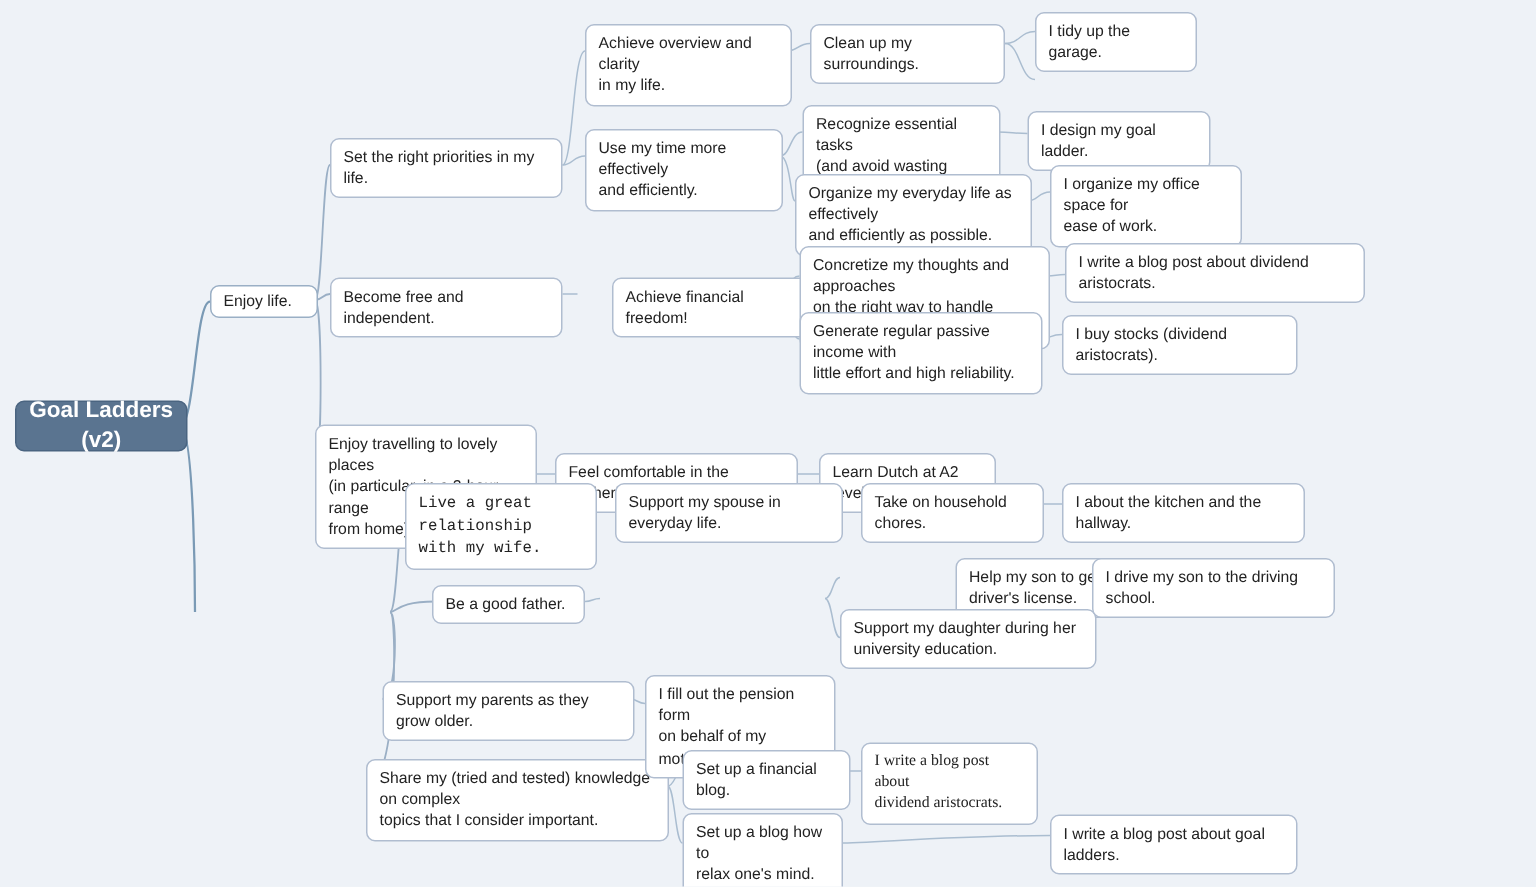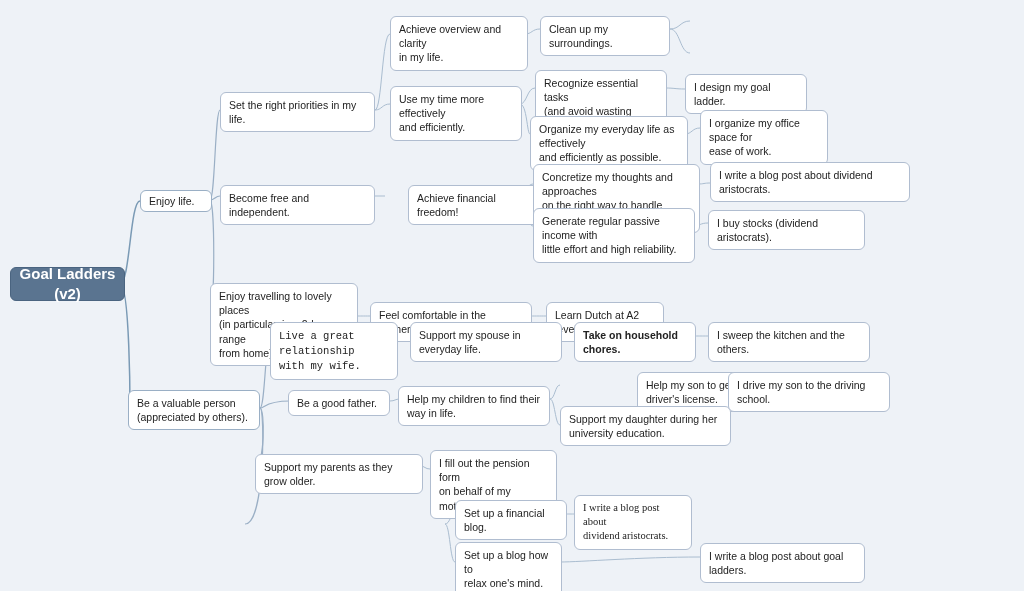--- a/index.html
+++ b/index.html
@@ -139,24 +139,20 @@
     <path d="M560,562 C580,562 640,557 700,557" stroke="#aabdd0" stroke-width="1" fill="none"></path>
   </svg>
 
   <div class="node root" style="left:10px; top:267px; width:115px; height:34px; display:flex; align-items:center; justify-content:center; text-align:center;">
     <span>Goal Ladders (v2)</span>
   </div>
 
   <div class="node level1" style="left:140px; top:190px; width:72px; height:22px; display:flex; align-items:center;">
     <span>Enjoy life.</span>
   </div>
-  <div class="node level1" style="left:128px; top:390px; width:132px; min-height:36px;">
-    <span style="white-space:pre-line;">Be a valuable person
-(appreciated by others).</span>
-  </div>
 
   <div class="node level2" style="left:220px; top:92px; width:155px; min-height:30px;">
     <span>Set the right priorities in my life.</span>
   </div>
   <div class="node level2" style="left:220px; top:185px; width:155px; min-height:22px; display:flex; align-items:center;">
     <span>Become free and independent.</span>
   </div>
   <div class="node level2" style="left:210px; top:283px; width:148px; min-height:50px;">
     <span style="white-space:pre-line;">Enjoy travelling to lovely places
 (in particular, in a 2-hour range
@@ -178,20 +174,23 @@
 
   <div class="node level4" style="left:535px; top:70px; width:132px; min-height:32px;">
     <span style="white-space:pre-line;">Recognize essential tasks
 (and avoid wasting time).</span>
   </div>
   <div class="node level4" style="left:530px; top:116px; width:158px; min-height:32px;">
     <span style="white-space:pre-line;">Organize my everyday life as effectively
 and efficiently as possible.</span>
   </div>
 
+  <div class="node level4" style="left:690px; top:8px; width:108px; min-height:22px; display:flex; align-items:center;">
+    <span>I tidy up the garage.</span>
+  </div>
   <div class="node level4" style="left:685px; top:74px; width:122px; min-height:22px; display:flex; align-items:center;">
     <span>I design my goal ladder.</span>
   </div>
   <div class="node level4" style="left:700px; top:110px; width:128px; min-height:32px;">
     <span style="white-space:pre-line;">I organize my office space for
 ease of work.</span>
   </div>
 
   <div class="node level3" style="left:385px; top:185px; width:137px; min-height:22px; display:flex; align-items:center;margin-left:23px;">
     <span>Achieve financial freedom!</span>
@@ -224,36 +223,37 @@
   <div class="node level2" style="left:270px; top:322px; width:128px; min-height:34px;">
     <span style="white-space:pre-line;font-family:Liberation Mono, monospace;">Live a great relationship
 with my wife.</span>
   </div>
   <div class="node level2" style="left:288px; top:390px; width:102px; min-height:22px; display:flex; align-items:center;">
     <span>Be a good father.</span>
   </div>
   <div class="node level2" style="left:255px; top:454px; width:168px; min-height:22px; display:flex; align-items:center;">
     <span>Support my parents as they grow older.</span>
   </div>
+  <div class="node level2" style="left:244px; top:506px; width:202px; min-height:36px;">
+    <span style="white-space:pre-line;">Share my (tried and tested) knowledge on complex
+topics that I consider important.</span>
+  </div>
 
   <div class="node level3" style="left:410px; top:322px; width:152px; min-height:22px; display:flex; align-items:center;">
     <span>Support my spouse in everyday life.</span>
   </div>
 
-  <div class="node level4" style="left:574px; top:322px; width:122px; min-height:22px; display:flex; align-items:center;font-weight:bold;">
+  <div class="node level4" style="left:574px; top:322px; width:122px; min-height:22px; display:flex; align-items:center;">
     <span>Take on household chores.</span>
   </div>
 
   <div class="node level4" style="left:708px; top:322px; width:162px; min-height:22px; display:flex; align-items:center;">
-    <span>I sweep the kitchen and the others.</span>
-  </div>
-
-  <div class="node level3" style="left:398px; top:386px; width:152px; min-height:22px; display:flex; align-items:center;">
-    <span>Help my children to find their way in life.</span>
-  </div>
+    <span>I about the kitchen and the hallway.</span>
+  </div>
+
 
   <div class="node level4" style="left:589px; top:372px; width:157px; min-height:22px; display:flex; align-items:center;margin-left:48px;">
     <span>Help my son to get his driver's license.</span>
   </div>
   <div class="node level4" style="left:560px; top:406px; width:171px; min-height:34px;">
     <span style="white-space:pre-line;">Support my daughter during her
 university education.</span>
   </div>
 
   <div class="node level4" style="left:728px; top:372px; width:162px; min-height:22px; display:flex; align-items:center;">

